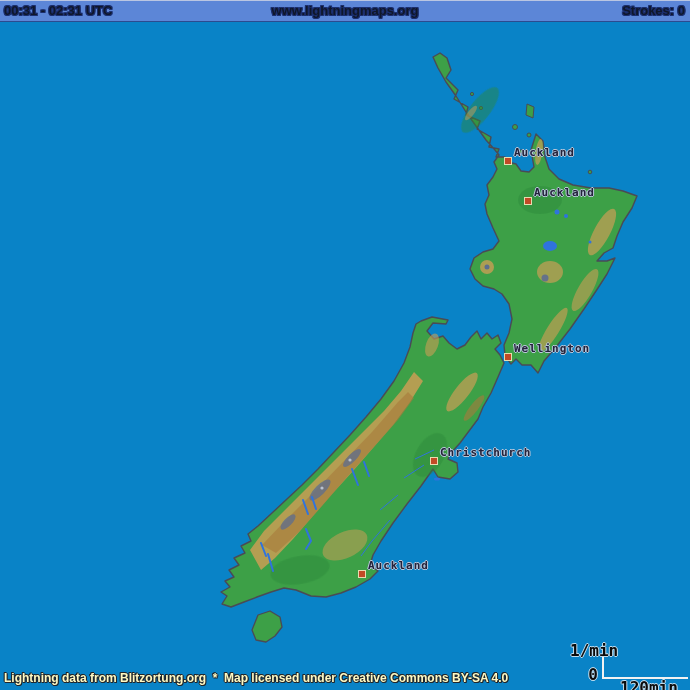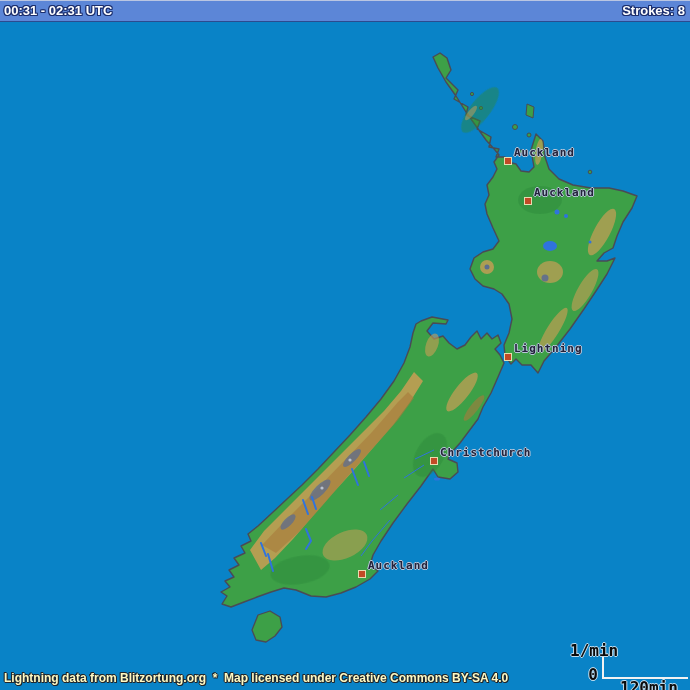--- a/index.html
+++ b/index.html
@@ -10,21 +10,21 @@
   
   .header {
     position: absolute; top: 0; left: 0; width: 690px; height: 22px;
     background: var(--c-header_bg, #5c86d7);
     border-top: 1px solid #bac6e2;
     border-bottom: 1px solid #2c4b8f;
     z-index: 30;
   }
   .header .htxt {
     position: absolute; top: 0; height: 20px; line-height: 20px;
-    font-size: 13px; font-weight: bold; color: #ffffff;
+    font-size: 13px; font-weight: bold; color: #0f172a;
     text-shadow: 1px 0 #1c2f6e, -1px 0 #1c2f6e, 0 1px #1c2f6e, 0 -1px #1c2f6e,
                  1px 1px #1c2f6e, -1px -1px #1c2f6e, 1px -1px #1c2f6e, -1px 1px #1c2f6e;
     white-space: pre;
   }
   .h-left   { left: 4px; }
   .h-center { left: 50%; transform: translateX(-50%); }
   .h-right  { right: 5px; }
 
   
   .map {
@@ -68,21 +68,22 @@
     font-size: 12px; font-weight: bold; color: #fef9c3; white-space: pre;
     text-shadow: 1px 0 #20262c, -1px 0 #20262c, 0 1px #20262c, 0 -1px #20262c,
                  1px 1px #20262c, -1px -1px #20262c;
   }
 </style>
 </head>
 <body>
 
 <div class="header">
   <span class="htxt h-left">00:31 - 02:31 UTC</span>
-  <span class="htxt h-right">Strokes: 8</span>
+  <span class="htxt h-center">www.lightningmaps.org</span>
+  <span class="htxt h-right">Strokes: 0</span>
 </div>
 
 <div class="map">
   <svg width="690" height="690" viewBox="0 0 690 690">
 
     <path d="M433,57 L440,53 L447,58 L451,70 L446,78 L458,90 L454,99 L468,107 L466,115
          L480,121 L477,129 L491,137 L489,147 L499,149 L496,157 L505,157 L508,162
          L516,164 L521,171 L529,172 L534,167 L531,150 L536,134 L543,141 L545,157
          L549,169 L559,179 L573,185 L591,188 L609,188 L623,191 L637,196 L632,208
          L623,222 L617,236 L613,248 L604,253 L597,261 L607,261 L615,258 L607,274
@@ -186,21 +187,21 @@
       <div class="city" style="left: 508px; top: 139px;">
     <div class="marker"></div>
     <div class="clabel">Auckland</div>
   </div>
       <div class="city" style="left: 528px; top: 179px;">
     <div class="marker"></div>
     <div class="clabel">Auckland</div>
   </div>
       <div class="city" style="left: 508px; top: 335px;">
     <div class="marker"></div>
-    <div class="clabel">Lightning</div>
+    <div class="clabel">Wellington</div>
   </div>
       <div class="city" style="left: 434px; top: 439px;">
     <div class="marker"></div>
     <div class="clabel">Christchurch</div>
   </div>
       <div class="city" style="left: 362px; top: 552px;">
     <div class="marker"></div>
     <div class="clabel">Auckland</div>
   </div>
     </div>

